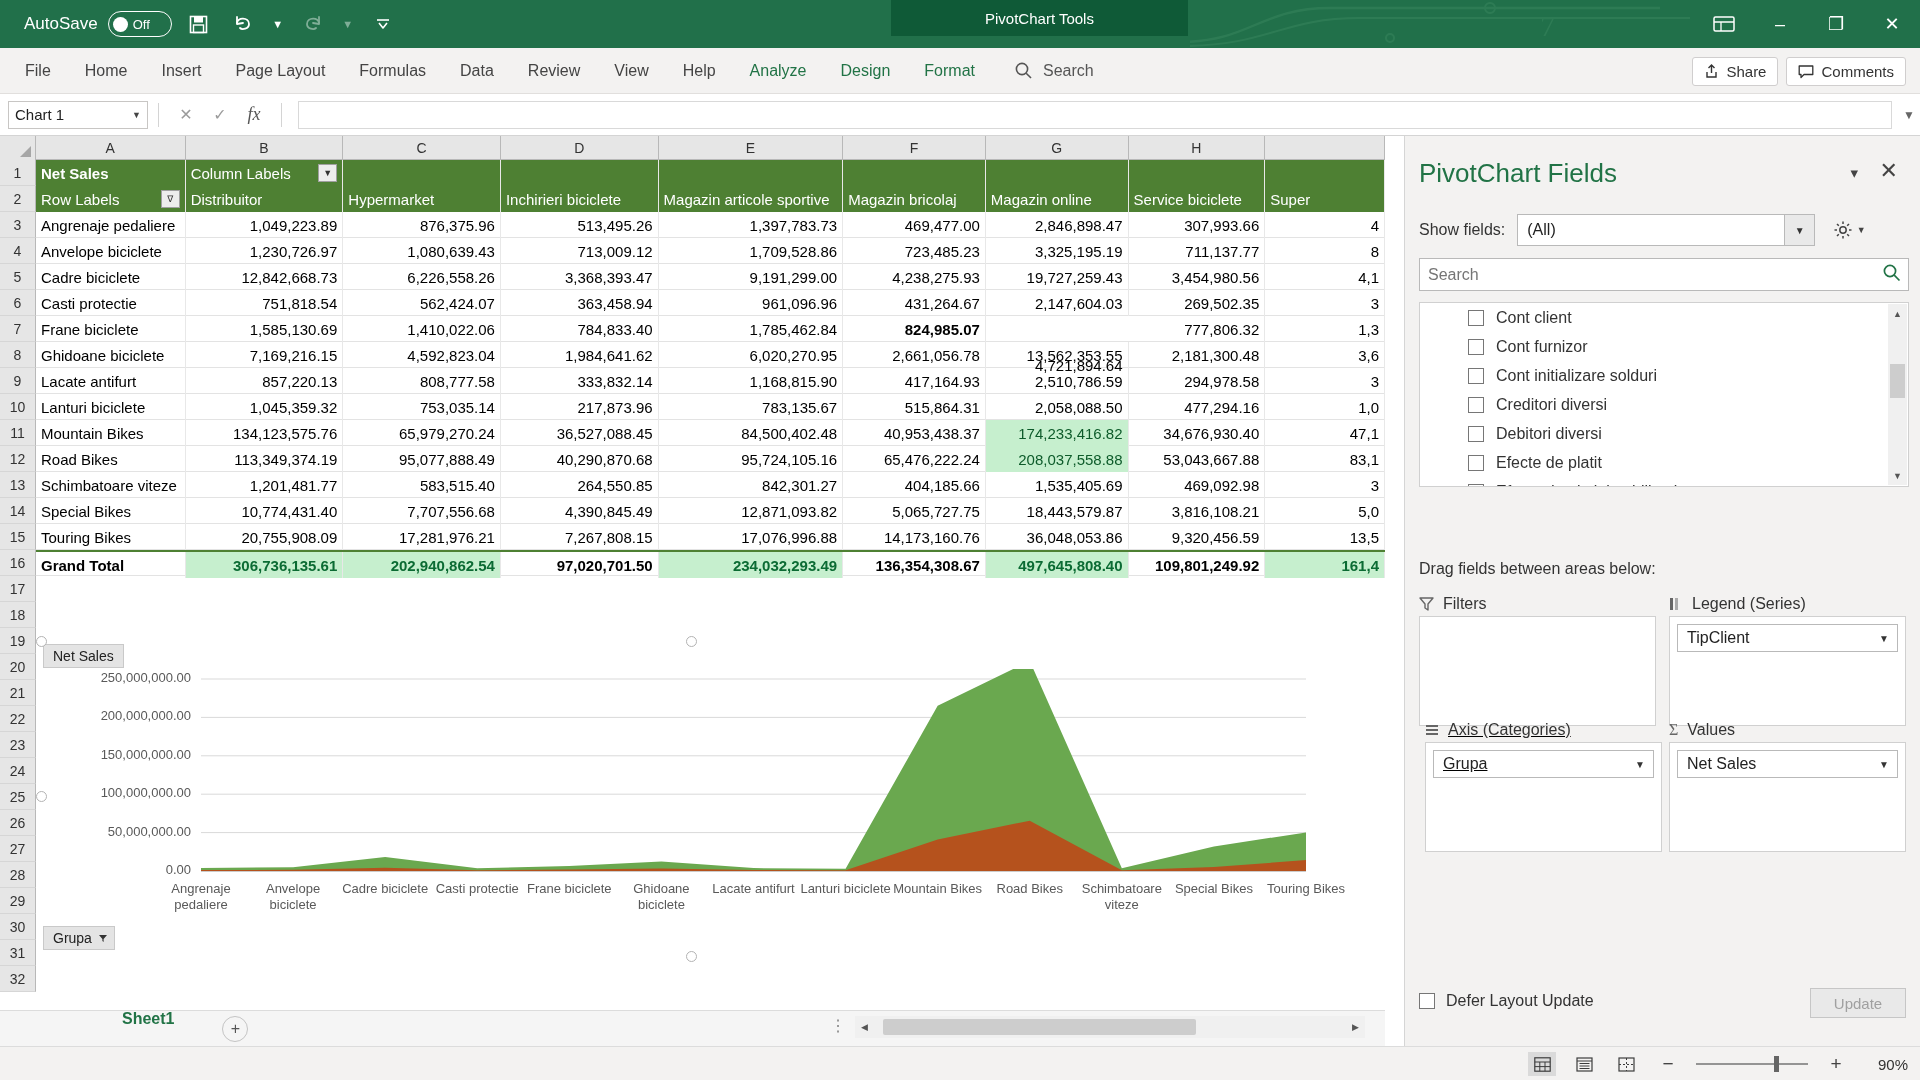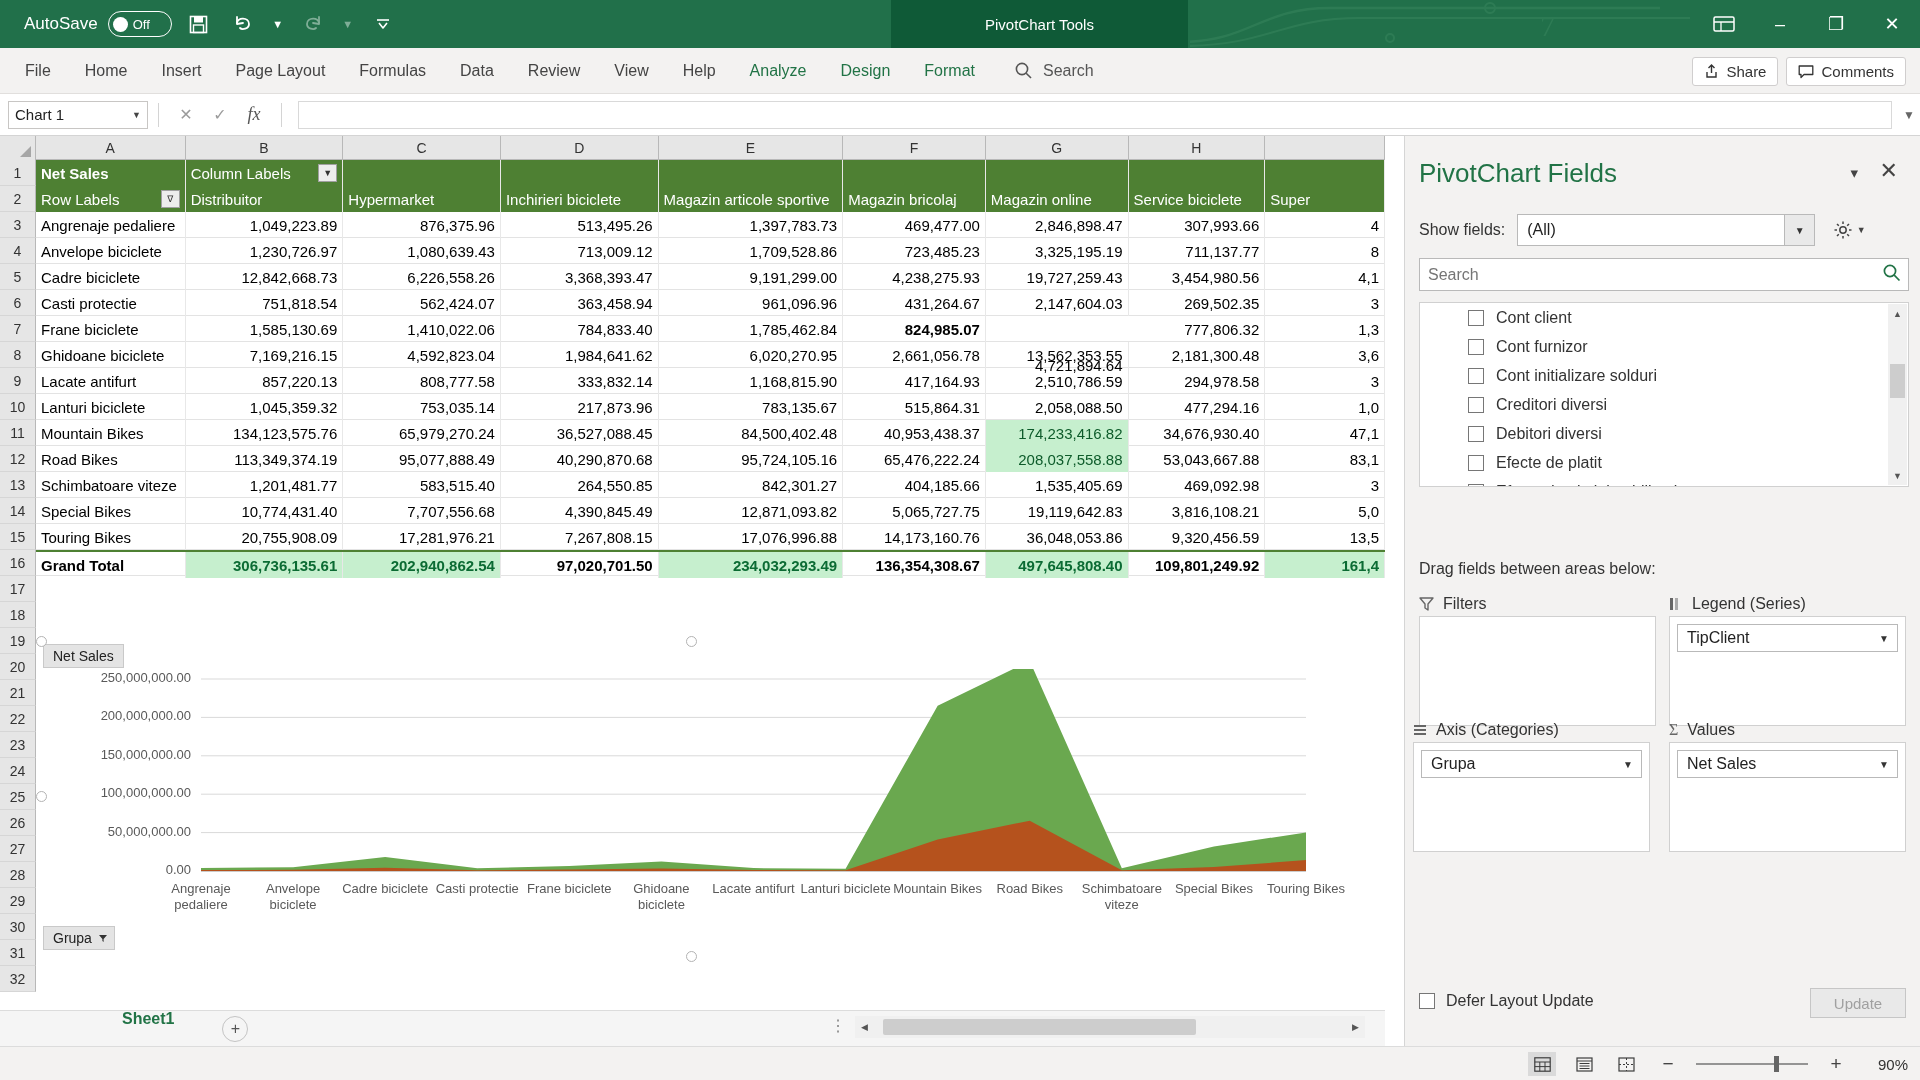--- a/index.html
+++ b/index.html
@@ -30,21 +30,21 @@
   }
   .qat-btn.dim { color: #7fae97; }
   .qat-caret { width: 16px; height:34px; display:flex; align-items:center; justify-content:center; color:#fff; font-size:11px;}
   .qat-caret.dim { color:#7fae97; }
   #doc-title {
     position:absolute; left:0; top:0; width:1920px; height:48px;
     display:flex; align-items:center; justify-content:center;
     color:#fff; font-size:17px; pointer-events:none;
   }
   #pivot-tools-tab {
-    position:absolute; left:891px; top:0; width:297px; height:48px;
+    position:absolute; left:891px; top:0; width:297px; height:36px;
     background:#0f5a37; display:flex; align-items:center; justify-content:center;
     color:#fff; font-size:15px;
   }
   #titlebar-right {
     position:absolute; right:0; top:0; height:48px; display:flex; align-items:center;
   }
   .win-btn { width: 56px; height:48px; display:flex; align-items:center; justify-content:center; color:#fff; font-size:18px; cursor:pointer;}
   
   #swoosh { position:absolute; left:1190px; top:0; width:500px; height:48px; opacity:.45; }
 
@@ -497,21 +497,21 @@
         <div class="gcell num" style="width: 137px; height: 26px;">469,092.98</div>
         <div class="gcell num" style="width: 120px; height: 26px;">3</div>
       </div>
       <div class="grow " style="height: 26px;">
         <div class="gcell " style="width: 150px; height: 26px;">Special Bikes</div>
         <div class="gcell num" style="width: 158px; height: 26px;">10,774,431.40</div>
         <div class="gcell num" style="width: 158px; height: 26px;">7,707,556.68</div>
         <div class="gcell num" style="width: 158px; height: 26px;">4,390,845.49</div>
         <div class="gcell num" style="width: 185px; height: 26px;">12,871,093.82</div>
         <div class="gcell num" style="width: 143px; height: 26px;">5,065,727.75</div>
-        <div class="gcell num" style="width: 143px; height: 26px;">19,119,642.83</div>
+        <div class="gcell num" style="width: 143px; height: 26px;">18,443,579.87</div>
         <div class="gcell num" style="width: 137px; height: 26px;">3,816,108.21</div>
         <div class="gcell num" style="width: 120px; height: 26px;">5,0</div>
       </div>
       <div class="grow " style="height: 26px;">
         <div class="gcell " style="width: 150px; height: 26px;">Touring Bikes</div>
         <div class="gcell num" style="width: 158px; height: 26px;">20,755,908.09</div>
         <div class="gcell num" style="width: 158px; height: 26px;">17,281,976.21</div>
         <div class="gcell num" style="width: 158px; height: 26px;">7,267,808.15</div>
         <div class="gcell num" style="width: 185px; height: 26px;">17,076,996.88</div>
         <div class="gcell num" style="width: 143px; height: 26px;">14,173,160.76</div>
@@ -672,21 +672,21 @@
       <span>Legend (Series)</span>
     </div>
     <div class="area-field">
       <div class="pill">
         <span>TipClient</span>
         <span class="pill-caret">▼</span>
       </div>
     </div>
   </div>
 
-  <div class="area-box" style="left:8px; top:582px;">
+  <div class="area-box" style="left:20px; top:582px;text-decoration:underline;">
     <div class="area-title">
       <svg width="14" height="14" viewBox="0 0 14 14">
           <rect x="1" y="2" width="12" height="2" fill="#666"></rect>
           <rect x="1" y="6" width="12" height="2" fill="#666"></rect>
           <rect x="1" y="10" width="12" height="2" fill="#666"></rect>
         </svg>
       <span>Axis (Categories)</span>
     </div>
     <div class="area-field">
       <div class="pill">

